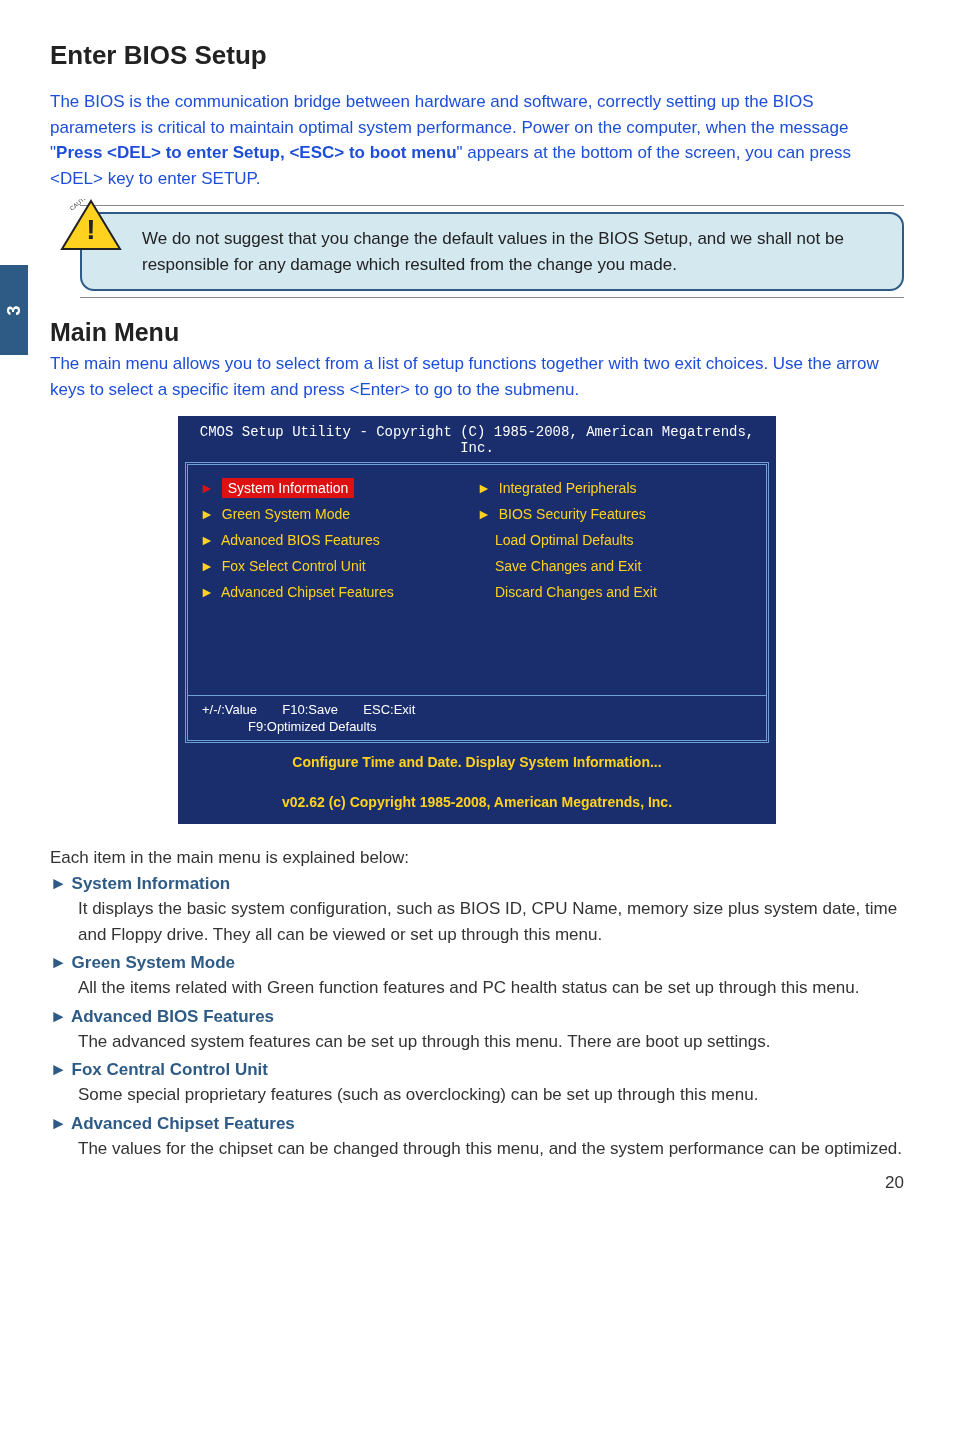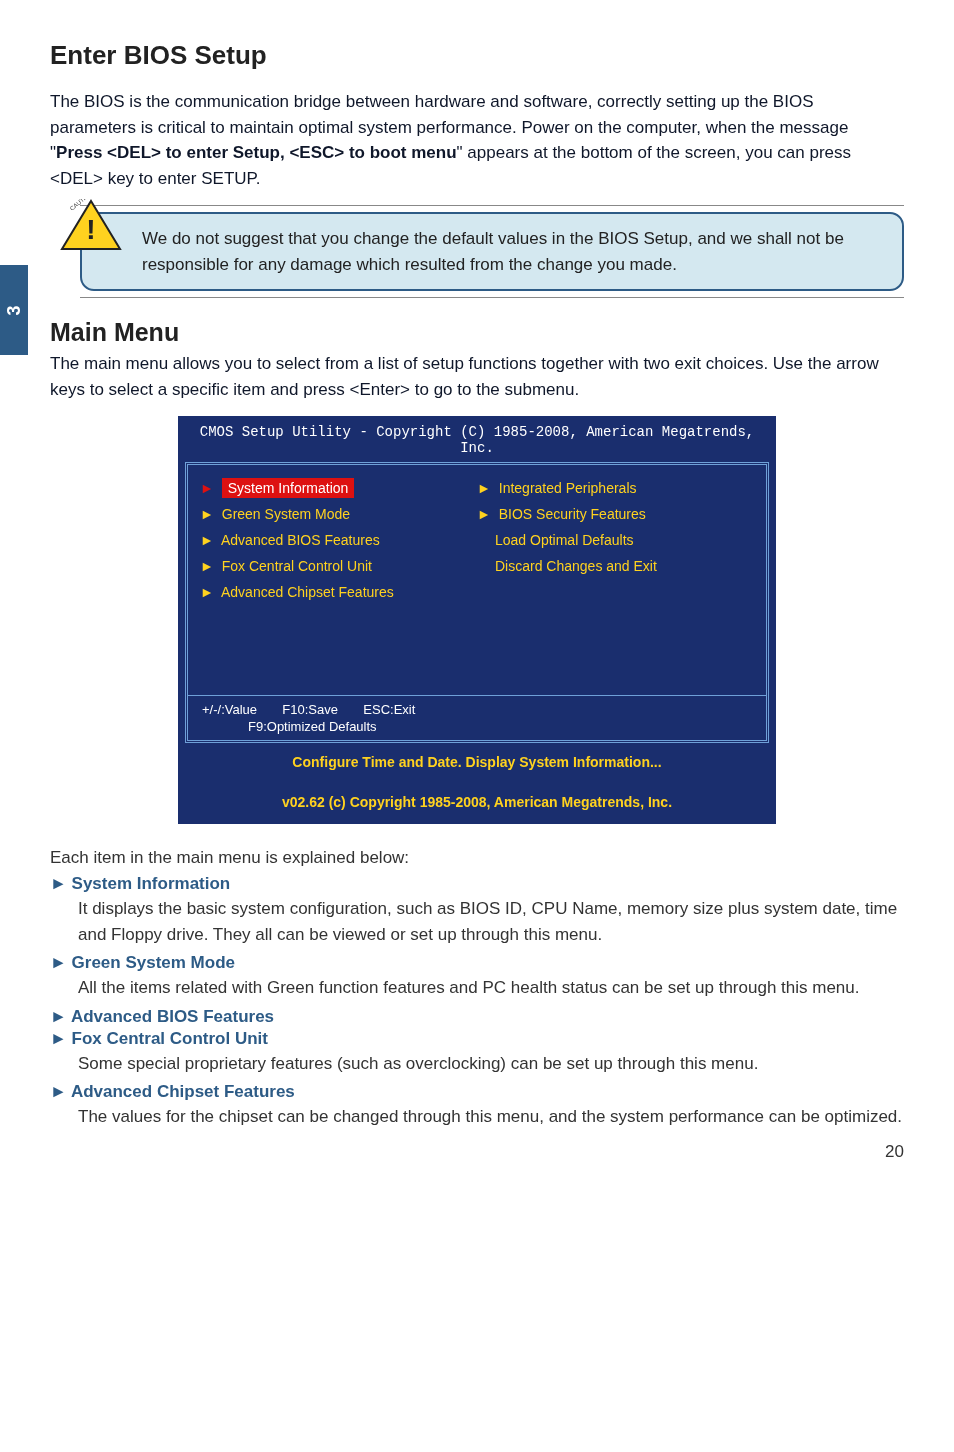--- a/index.html
+++ b/index.html
@@ -34,21 +34,21 @@
   h1.section-title {
     font-size: 26px;
     font-weight: bold;
     margin: 0 0 18px 0;
     color: #222;
   }
   p.body-text {
     font-size: 17px;
     line-height: 1.5;
     margin: 0 0 14px 0;
-    color: #0f172a;
+    color: #1d4ed8;
   }
   .callout-wrap {
     position: relative;
     margin: 14px 0 20px 0;
     padding-left: 30px;
   }
   .callout {
     border-top: 1px solid #888;
     border-bottom: 1px solid #888;
   }
@@ -190,27 +190,28 @@
   <p class="body-text">The main menu allows you to select from a list of setup functions together with two exit choices. Use the arrow keys to select a specific item and press &lt;Enter&gt; to go to the submenu.</p>
 
   <div class="bios-box">
     <div class="bios-title">CMOS Setup Utility - Copyright (C) 1985-2008, American Megatrends, Inc.</div>
     <div class="bios-main">
       <div class="bios-cols">
         <div class="bios-col bios-col1">
           <div class="bios-item"><span class="arrow" style="color:#d11">►</span> <span class="bios-item sel-bg">System Information</span></div>
           <div class="bios-item"><span class="arrow">►</span> <span>Green System Mode</span></div>
           <div class="bios-item"><span class="arrow">►</span> <span>Advanced BIOS Features</span></div>
-          <div class="bios-item"><span class="arrow">►</span> <span>Fox Central Control Unit</span></div>
+          <div class="bios-item"><span class="arrow">►</span> <span>Fox Select Control Unit</span></div>
           <div class="bios-item"><span class="arrow">►</span> <span>Advanced Chipset Features</span></div>
         </div>
         <div class="bios-col">
           <div class="bios-item"><span class="arrow" style="color:#ffd21f">►</span> <span>Integrated Peripherals</span></div>
           <div class="bios-item"><span class="arrow" style="color:#ffd21f">►</span> <span>BIOS Security Features</span></div>
           <div class="bios-item" style="padding-left:18px"><span>Load Optimal Defaults</span></div>
+          <div class="bios-item" style="padding-left:18px"><span>Save Changes and Exit</span></div>
           <div class="bios-item" style="padding-left:18px"><span>Discard Changes and Exit</span></div>
         </div>
       </div>
       <div class="bios-nav">
         <div class="bios-nav-right">
           <span>+/-/:Value</span>&nbsp;&nbsp;&nbsp;&nbsp;&nbsp;&nbsp;
           <span>F10:Save</span>&nbsp;&nbsp;&nbsp;&nbsp;&nbsp;&nbsp;
           <span>ESC:Exit</span><br>
           <span style="margin-left:46px; display:inline-block; margin-top:2px;">F9:Optimized Defaults</span>
         </div>
@@ -223,20 +224,21 @@
   </div>
 
   <p class="explain-head">Each item in the main menu is explained below:</p>
 
   <div>
     <div class="feature-head">► System Information</div>
     <p class="feature-body">It displays the basic system configuration, such as BIOS ID, CPU Name, memory size plus system date, time and Floppy drive. They all can be viewed or set up through this menu.</p>
     <div class="feature-head">► Green System Mode</div>
     <p class="feature-body">All the items related with Green function features and PC health status can be set up through this menu.</p>
     <div class="feature-head">► Advanced BIOS Features</div>
+    <p class="feature-body">The advanced system features can be set up through this menu. There are boot up settings.</p>
     <div class="feature-head">► Fox Central Control Unit</div>
     <p class="feature-body">Some special proprietary features (such as overclocking) can be set up through this menu.</p>
     <div class="feature-head">► Advanced Chipset Features</div>
     <p class="feature-body">The values for the chipset can be changed through this menu, and the system performance can be optimized.</p>
   </div>
 
   <div class="page-num">20</div>
 </div>
 
 </body></html>

